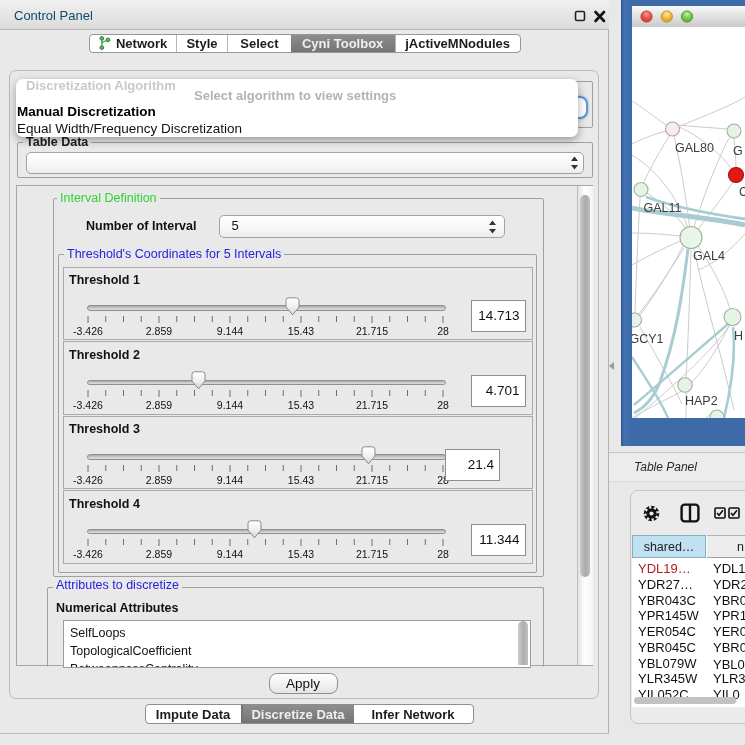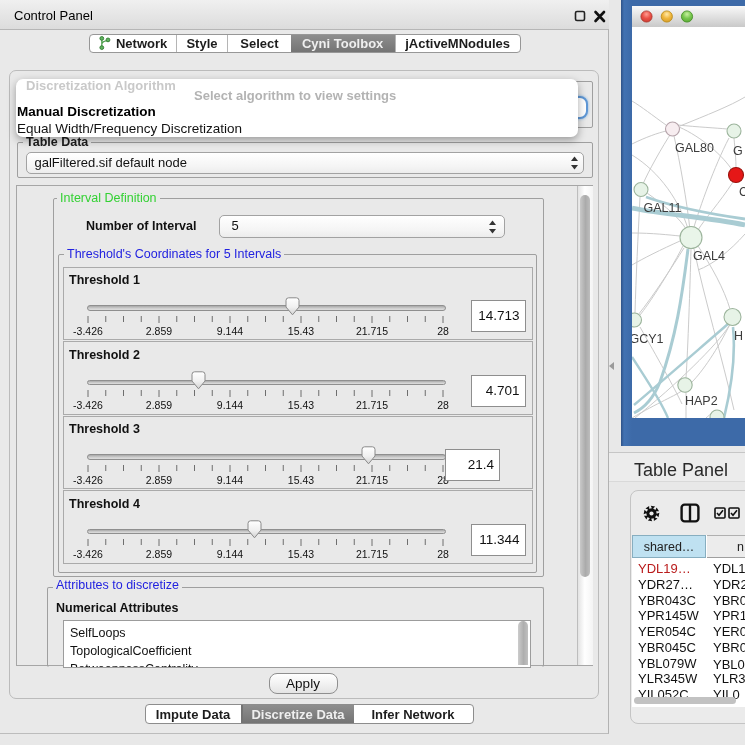--- a/index.html
+++ b/index.html
@@ -23,21 +23,21 @@
   svg{display:block;}
 </style>
 </head>
 <body>
 
 <div class="abs" style="left:0;top:0;width:608px;height:733px;background:#e9e9e9;
      border-right:1px solid #b2b2b2;border-bottom:1px solid #bcbcbc;"></div>
 
 <div class="abs" style="left:0;top:0;width:609px;height:29px;
      background:linear-gradient(#f0f0f0,#dcdcdc);border-bottom:1px solid #b6b6b6;"></div>
-<div class="abs" style="left:14px;top:8px;font-size:13px;color:#000000;">Control Panel</div>
+<div class="abs" style="left:14px;top:8px;font-size:13px;color:#0c4a6e;">Control Panel</div>
 <svg class="abs" style="left:574px;top:10px;" width="34" height="13" viewBox="0 0 34 13">
   <rect x="1.5" y="1.5" width="9" height="9" rx="1.5" fill="none" stroke="#222" stroke-width="1.6"></rect>
   <path d="M21.5 2 L30 11 M30 2 L21.5 11" stroke="#111" stroke-width="2.6" stroke-linecap="round"></path>
 </svg>
 
 <div class="abs" style="left:88.5px;top:33.5px;width:432px;height:19.5px;display:flex;
      background:#ffffff;border:1px solid #979797;border-radius:4px;overflow:hidden;box-sizing:border-box;">
   <div class="seg" style="width:87px;border-right:1px solid #b5b5b5;">
     <svg width="13" height="16" viewBox="0 0 13 16" style="margin-right:5px;">
       <path d="M3.8 5 V11 M3.8 9.5 Q3.8 6.5 8.8 5.6" stroke="#4b9e4b" stroke-width="1.2" fill="none"></path>
@@ -56,21 +56,20 @@
      border-radius:7px;background:#e9e9e9;"></div>
 
 <div class="grpbox" style="left:17px;top:81px;width:574px;height:45px;"></div>
 
 <div class="abs" style="left:500px;top:95.5px;width:84px;height:19px;border:2.5px solid #5f97d5;
      border-radius:8px;background:#fff;box-shadow:0 0 3px #7fb0e0;"></div>
 
 <div class="grpbox" style="left:17px;top:142px;width:574px;height:34px;"></div>
 <div class="grplbl" style="left:23px;top:136px;font-weight:bold;color:#1d1d1d;">Table Data</div>
 <div class="combo" style="left:25.5px;top:152px;width:556px;height:20px;line-height:20px;">
-  <span style="padding-left:8px;">galFiltered.sif default node</span>
   <svg class="abs" style="right:4px;top:3px;" width="9" height="14" viewBox="0 0 9 14">
     <path d="M4.5 0.5 L8 5 H1 Z" fill="#333"></path>
     <path d="M4.5 13.5 L8 9 H1 Z" fill="#333"></path>
   </svg>
 </div>
 
 <div class="abs" style="left:15.5px;top:184.5px;width:577px;height:481px;border:1px solid #a6a6a6;box-sizing:border-box;"></div>
 <div class="abs" style="left:576.5px;top:185.5px;width:15px;height:479px;
      background:linear-gradient(90deg,#e3e3e3,#ffffff 45%,#f4f4f4);border-left:1px solid #bdbdbd;"></div>
 <div class="abs" style="left:579.5px;top:195px;width:10px;height:382px;border-radius:5px;
@@ -367,21 +366,21 @@
  <text x="101" y="128">G</text>
  <text x="107" y="169">C</text>
  <text x="11.5" y="185">GAL11</text>
  <text x="61" y="233">GAL4</text>
  <text x="-2.5" y="315.5">GCY1</text>
  <text x="102" y="313">H</text>
  <text x="53" y="378">HAP2</text>
 </g>
 </svg>
 <div class="abs" style="left:609px;top:452px;width:136px;height:28px;background:#ececec;border-top:1px solid #c6c6c6;border-bottom:1px solid #d9d9d9;"></div>
-<div class="abs" style="left:634px;top:460px;font-size:18px;color:#2a2a2a;">Table Panel</div>
+<div class="abs" style="left:634px;top:460px;font-size:12px;color:#2a2a2a;font-style:italic;">Table Panel</div>
 <div class="abs" style="left:629.5px;top:489.5px;width:130px;height:232px;background:#ebebeb;border:1px solid #c4c4c4;border-radius:8px;"></div>
 <svg class="abs" style="left:643px;top:505px;" width="17" height="17" viewBox="0 0 17 17">
 <path d="M7.80 0.63 L12.16 1.50 L10.17 3.58 L12.41 5.07 L13.57 2.44 L16.04 6.14 L13.16 6.20 L13.69 8.84 L16.37 7.80 L15.50 12.16 L13.42 10.17 L11.93 12.41 L14.56 13.57 L10.86 16.04 L10.80 13.16 L8.16 13.69 L9.20 16.37 L4.84 15.50 L6.83 13.42 L4.59 11.93 L3.43 14.56 L0.96 10.86 L3.84 10.80 L3.31 8.16 L0.63 9.20 L1.50 4.84 L3.58 6.83 L5.07 4.59 L2.44 3.43 L6.14 0.96 L6.20 3.84 L8.84 3.31 Z" fill="#111"></path>
 <circle cx="8.5" cy="8.5" r="2.1" fill="#ebebeb"></circle>
 </svg>
 <svg class="abs" style="left:680px;top:503px;" width="20" height="20" viewBox="0 0 20 20">
 <rect x="1.6" y="1.6" width="16.8" height="16.8" rx="3" fill="none" stroke="#111" stroke-width="2.4"></rect>
 <line x1="10" y1="2" x2="10" y2="18" stroke="#111" stroke-width="2.4"></line>
 </svg>
 <svg class="abs" style="left:714px;top:507px;" width="12" height="12" viewBox="0 0 12 12">

